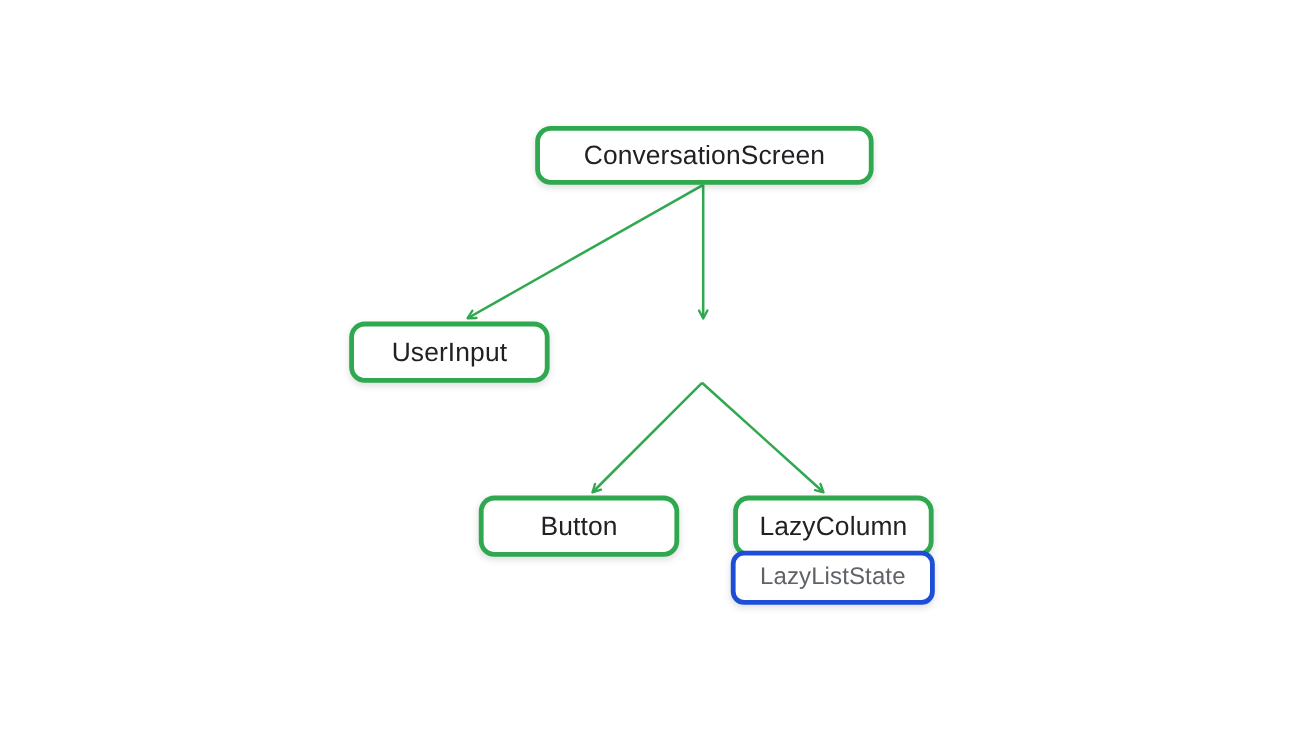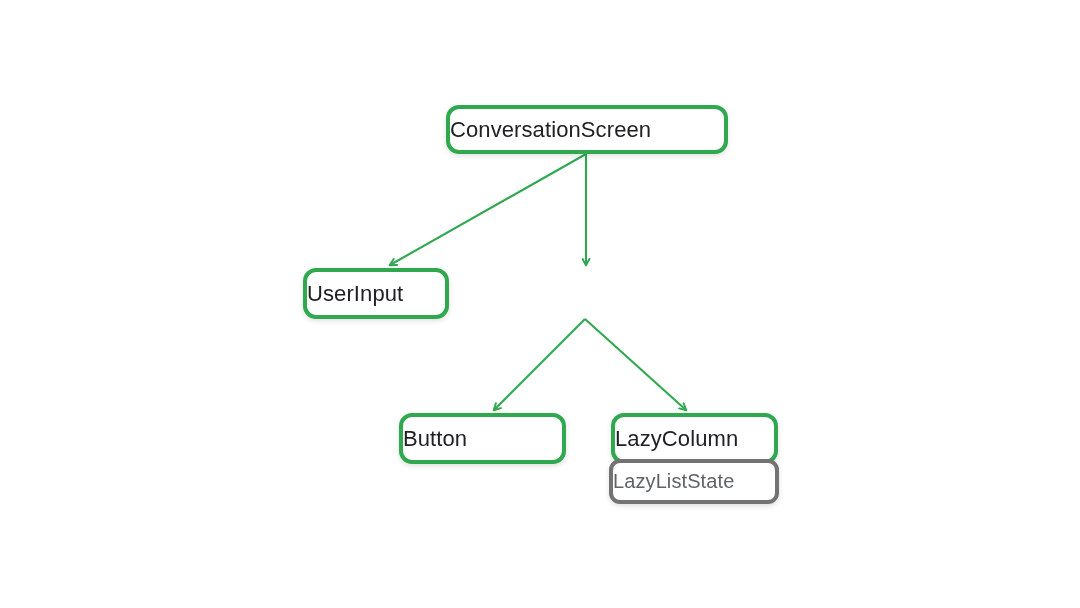--- a/index.html
+++ b/index.html
@@ -27,42 +27,43 @@
     width: 1080px;
     height: 608px;
     pointer-events: none;
   }
   .node {
     position: absolute;
     box-sizing: border-box;
     background: #ffffff;
     display: flex;
     align-items: center;
+    justify-content: center;
     white-space: nowrap;
     letter-spacing: 0.1px;
   }
   .node-composable {
     border: 4px solid #2fa84f;
     border-radius: 13px;
     color: #202124;
     font-size: 22px;
     box-shadow: 0 2px 5px rgba(60,64,67,0.16);
     z-index: 3;
   }
   .node-state {
-    border: 4px solid #737373;
+    border: 4px solid #1d4ed8;
     border-radius: 11px;
     color: #5f6368;
     font-size: 20px;
     box-shadow: 0 2px 5px rgba(60,64,67,0.16);
     z-index: 4;
   }
   
   #node-conversationscreen { left: 446px; top: 105px;  width: 282px; height: 49px; }
-  #node-userinput          { left: 303px; top: 268px;  width: 146px; height: 51px; }
+  #node-userinput          { left: 291px; top: 268px;  width: 167px; height: 51px; }
   #node-messageslist       { left: 500px; top: 268px;  width: 168px; height: 51px; }
   #node-button             { left: 399px; top: 413px;  width: 167px; height: 51px; }
   #node-lazycolumn         { left: 611px; top: 413px;  width: 167px; height: 51px; }
   #node-lazyliststate      { left: 609px; top: 459px;  width: 170px; height: 45px; }
 </style>
 </head>
 <body>
 
 <div id="diagram">
 

